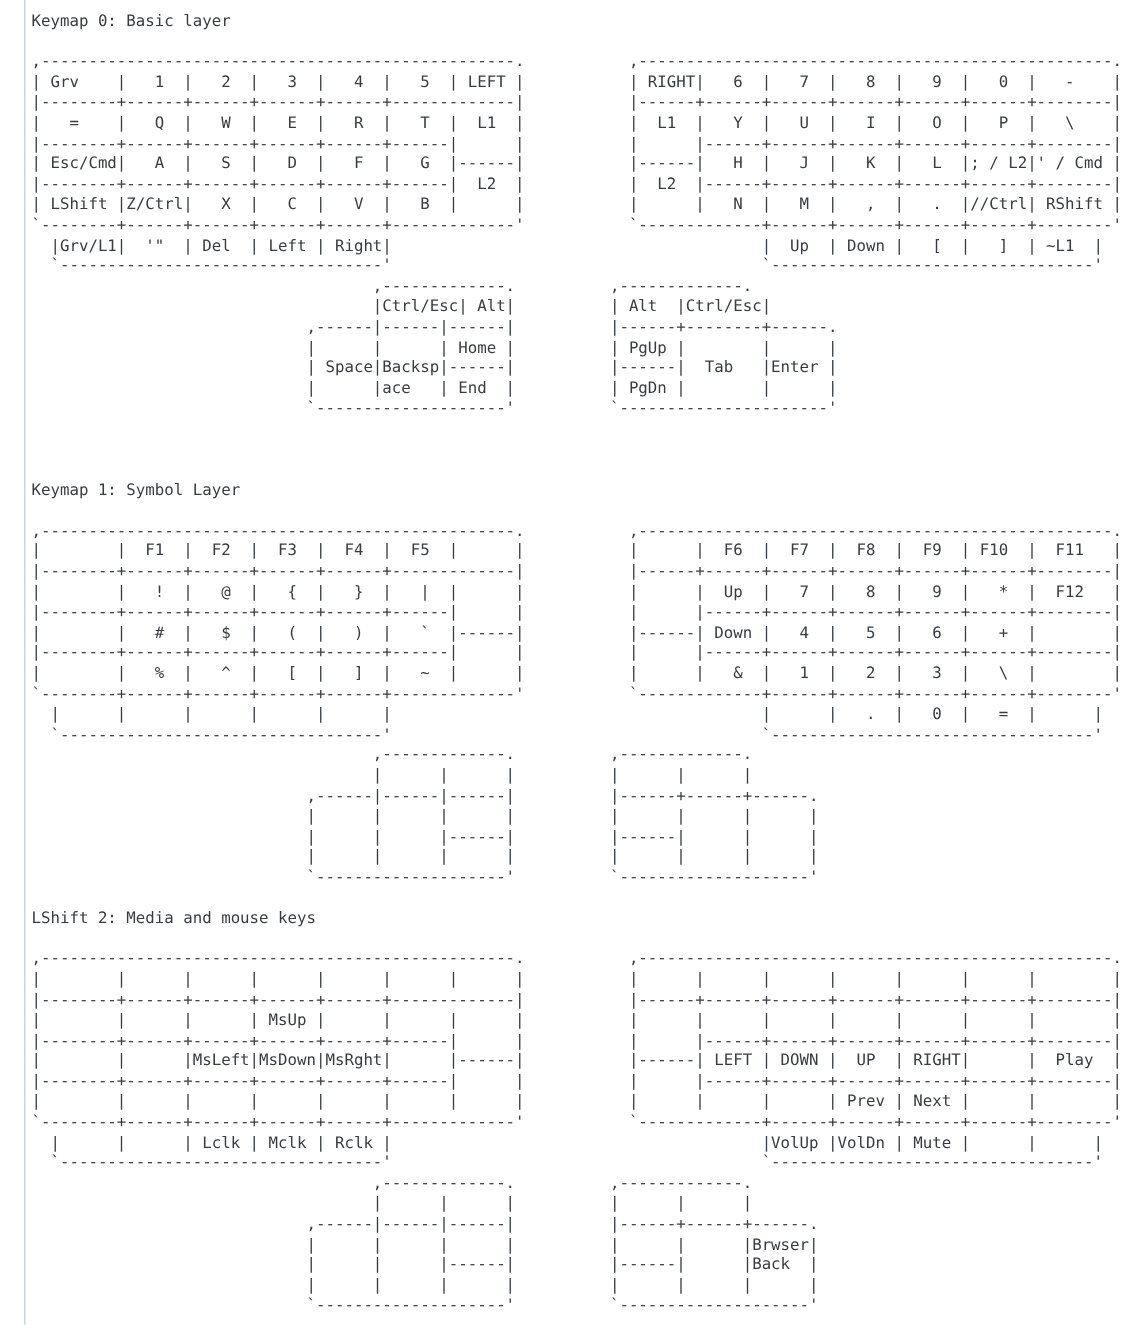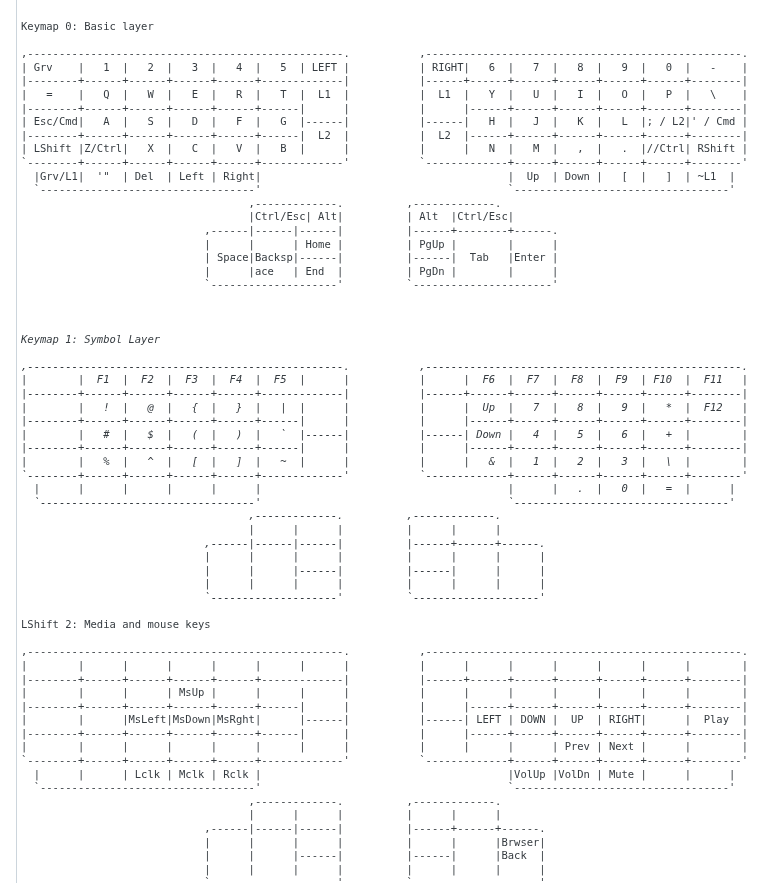--- a/index.html
+++ b/index.html
@@ -1,21 +1,21 @@
 <!DOCTYPE html>
 <html><head>
 <meta charset="utf-8">
 <style>
   html, body { margin: 0; padding: 0; background: #ffffff; }
   body { width: 765px; height: 883px; overflow: hidden; }
   .page {
     position: relative;
     width: 765px; height: 883px;
     box-sizing: border-box;
-    padding: 20px 0 0 21px;
+    padding: 8px 0 0 21px;
     font-family: "DejaVu Sans Mono", "Liberation Mono", monospace;
     font-size: 10.5px;
     line-height: 13.6px;
     color: #363c41;
     background: #ffffff;
   }
   .gutter-line {
     position: absolute;
     left: 16px; top: 0; bottom: 0;
     width: 1px;
@@ -26,21 +26,21 @@
     white-space: pre;
     margin: 0 0 13.6px 0; 
   }
   .sec pre.art {
     margin: 0;
     font: inherit;
     white-space: pre;
     color: inherit;
   }
   .sec-0 { margin-bottom: 40.8px; } 
-  .sec-1 { margin-bottom: 13.6px; font-style: italic; } 
+  .sec-1 { margin-bottom: 13.6px; } 
   .sec-2 { margin-bottom: 0; }
 </style>
 </head>
 <body>
 
 <div class="page">
   <div class="gutter-line"></div>
 
   <section class="sec sec-0">
     <div class="title">Keymap 0: Basic layer</div>

